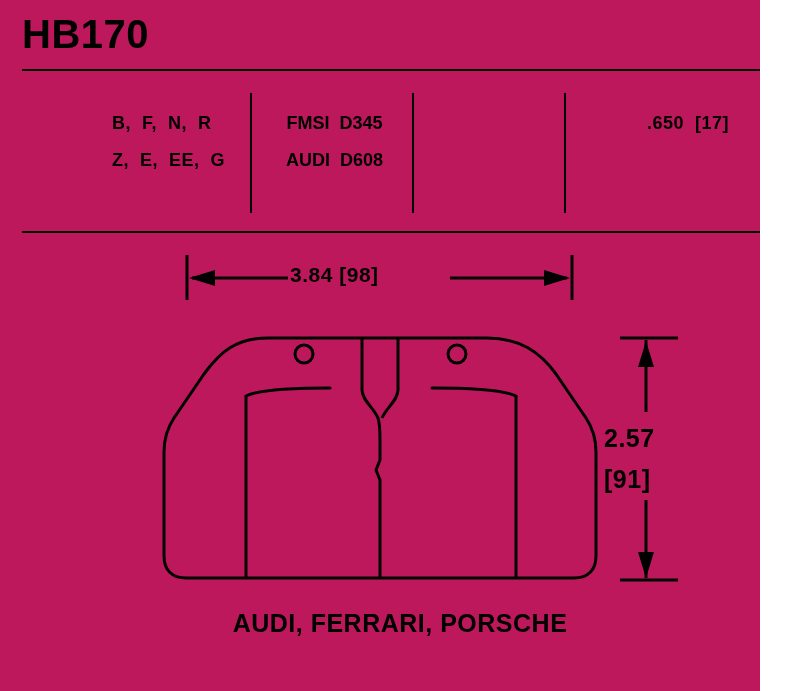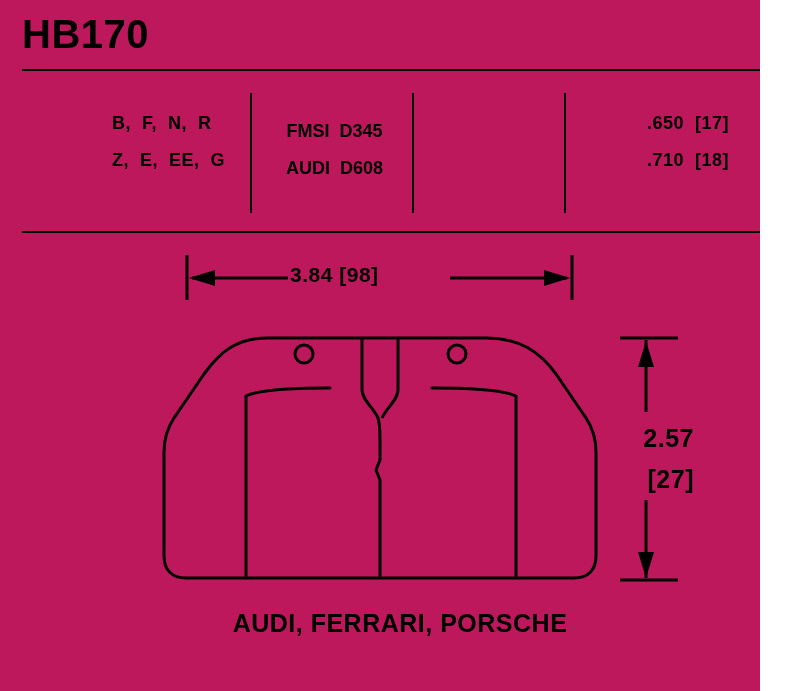--- a/index.html
+++ b/index.html
@@ -66,21 +66,20 @@
     top: 36px;
     width: 130px;
     text-align: left;
   }
   .fmsi-col {
     position: absolute;
     left: 240px;
     top: 36px;
     width: 145px;
     text-align: center;
-    margin-top: 8px;
   }
   .thick-col {
     position: absolute;
     left: 576px;
     top: 36px;
     width: 180px;
     text-align: center;
   }
   .spec-line {
     font-size: 18px;
@@ -98,21 +97,21 @@
     top: 263px;
     font-size: 21px;
     font-weight: bold;
     letter-spacing: 0.5px;
   }
   #dim-height-label {
     position: absolute;
     left: 604px;
     top: 418px;
     width: 90px;
-    text-align: right;
+    text-align: left;
     font-size: 25px;
     font-weight: bold;
     line-height: 41px;
     letter-spacing: 0.5px;
   }
 
   
   #vehicles {
     position: absolute;
     left: 0;
@@ -151,21 +150,20 @@
       <div class="spec-line">Z,  E,  EE,  G</div>
     </div>
 
     <div class="fmsi-col">
       <div class="spec-line">FMSI  D345</div>
       <div class="spec-line">AUDI  D608</div>
     </div>
 
     <div class="thick-col">
       <div class="spec-line">.650  [17]</div>
-      <div class="spec-line">.710  [18]</div>
     </div>
   </div>
 
   <svg id="drawing" width="800" height="691" viewBox="0 0 800 691">
 
     <g stroke="#000000" stroke-width="3" fill="#000000">
       <line x1="187" y1="255" x2="187" y2="300"></line>
       <line x1="572" y1="255" x2="572" y2="300"></line>
       <line x1="192" y1="278" x2="288" y2="278"></line>
       <line x1="450" y1="278" x2="567" y2="278"></line>
@@ -216,18 +214,18 @@
 
       <circle cx="304" cy="354" r="9"></circle>
       <circle cx="457" cy="354" r="9"></circle>
     </g>
   </svg>
 
   <div id="dim-width-label">3.84  [98]</div>
 
   <div id="dim-height-label">
     <div>2.57</div>
-    <div>[27]</div>
+    <div>[91]</div>
   </div>
 
   <div id="vehicles">AUDI,  FERRARI,  PORSCHE</div>
 
 </div>
 
 </body></html>

